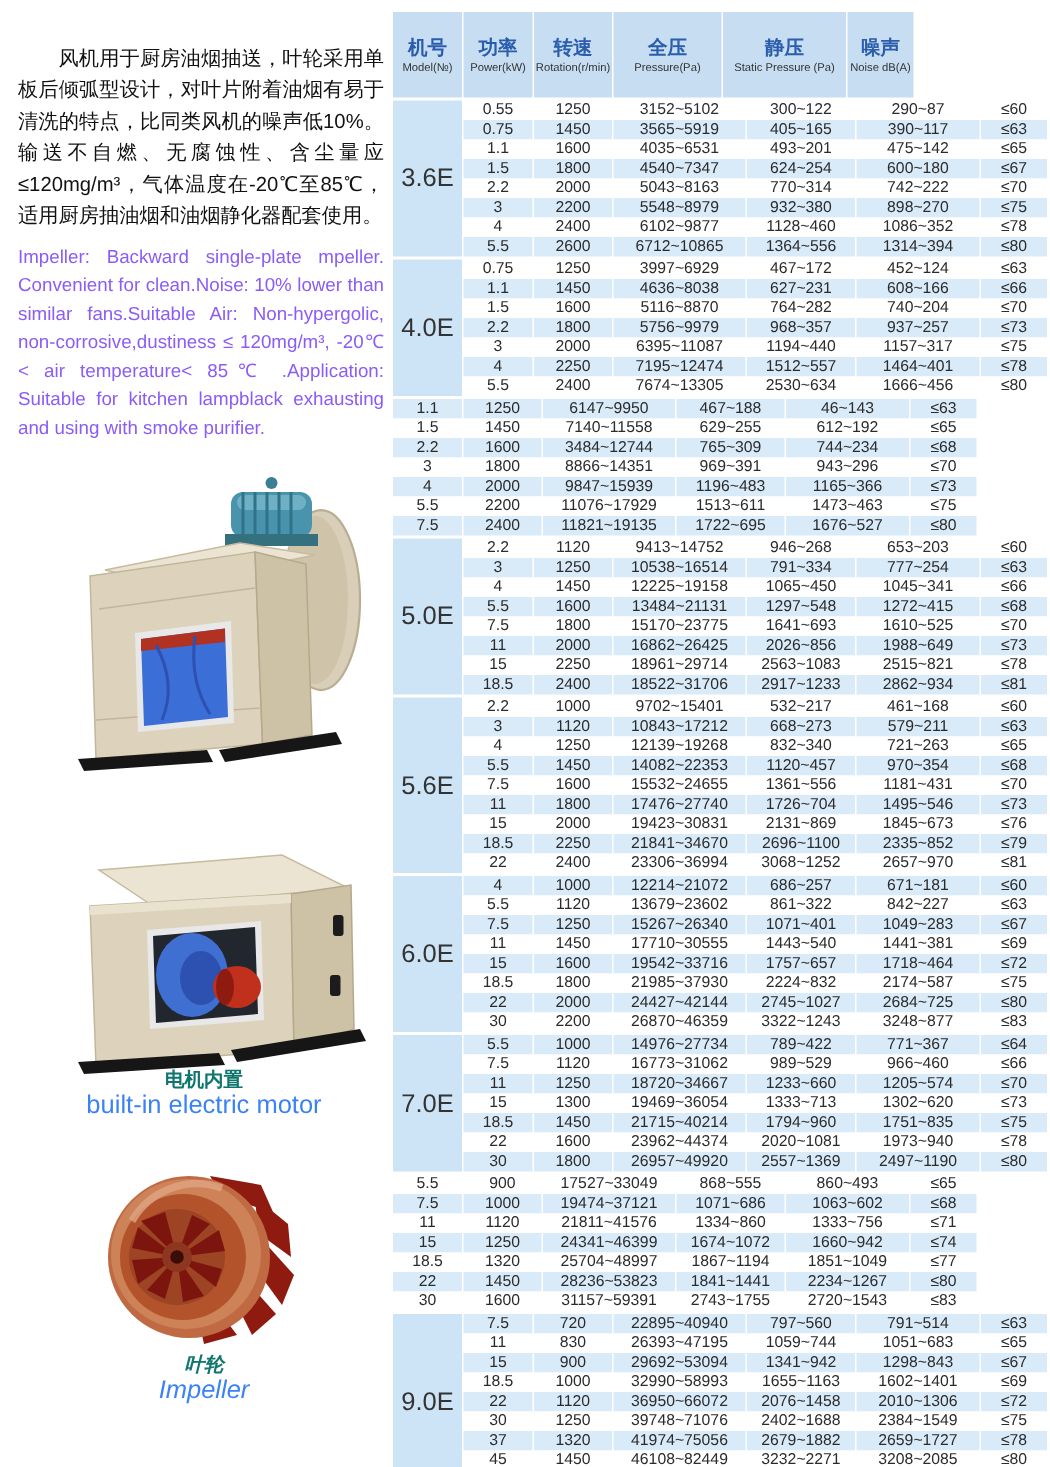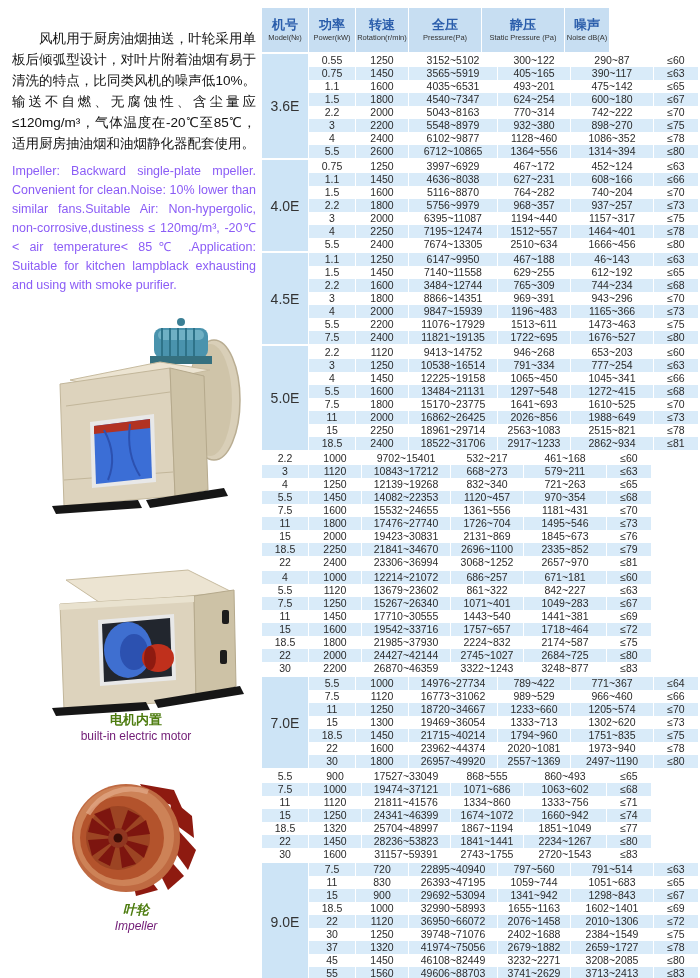--- a/index.html
+++ b/index.html
@@ -19,36 +19,36 @@
     font-size:12.5px;line-height:19px;color:#8b5cf6;
     text-align:justify;
   }
   .photo{position:absolute;}
   .photo1{left:30px;top:310px;}
   .photo2{left:24px;top:558px;}
   .photo3{left:58px;top:778px;}
   .caption{position:absolute;width:248px;text-align:center;left:0;}
   .cap-motor{top:712px;}
   .cap-impeller{top:902px;font-style:italic;}
-  .cap-zh{font-size:13px;font-weight:700;color:#4d7c0f;line-height:16px;}
-  .cap-en{font-size:12px;color:#701a75;line-height:17px;}
+  .cap-zh{font-size:13px;font-weight:700;color:#0f766e;line-height:16px;}
+  .cap-en{font-size:17px;color:#3b82f6;line-height:17px;}
 
   
   .spec-table{position:absolute;left:262px;top:8px;width:436px;}
   .header-row{display:flex;gap:1px;margin-bottom:2px;}
   .hcell{
-    background:#c7def2;height:44px;display:flex;flex-direction:column;
+    background:#c7def2;height:57px;display:flex;flex-direction:column;
     justify-content:center;align-items:center;box-sizing:border-box;
   }
   .h-zh{font-size:13px;font-weight:700;color:#2a5dab;line-height:16px;}
   .h-en{font-size:7.5px;color:#333;line-height:10px;white-space:nowrap;}
   .group{display:flex;gap:1px;margin-bottom:2px;}
   .model-cell{
     background:#cde4f6;display:flex;align-items:center;justify-content:center;
-    font-size:14px;color:#333;box-sizing:border-box;
+    font-size:17px;color:#333;box-sizing:border-box;
   }
   .rows{display:flex;flex-direction:column;flex:1;}
   .trow{display:flex;gap:1px;height:13px;}
   .tcell{
     background:#ffffff;font-size:10.5px;color:#2b2b2b;line-height:13px;
     text-align:center;box-sizing:border-box;white-space:nowrap;overflow:hidden;
   }
   .trow.alt .tcell{background:#d9ebf9;}
   .col0{width:46px;flex:none;}
   .col1{width:46px;flex:none;}
@@ -309,28 +309,27 @@
             <div class="tcell col2">2250</div>
             <div class="tcell col3">7195~12474</div>
             <div class="tcell col4">1512~557</div>
             <div class="tcell col5">1464~401</div>
             <div class="tcell col6">≤78</div>
           </div>
           <div class="trow">
             <div class="tcell col1">5.5</div>
             <div class="tcell col2">2400</div>
             <div class="tcell col3">7674~13305</div>
-            <div class="tcell col4">2510~634</div>
+            <div class="tcell col4">2530~634</div>
             <div class="tcell col5">1666~456</div>
             <div class="tcell col6">≤80</div>
           </div>
         </div>
       </div>
       <div class="group">
-        <div class="model-cell col0">4.5E</div>
         <div class="rows">
           <div class="trow alt">
             <div class="tcell col1">1.1</div>
             <div class="tcell col2">1250</div>
             <div class="tcell col3">6147~9950</div>
             <div class="tcell col4">467~188</div>
             <div class="tcell col5">46~143</div>
             <div class="tcell col6">≤63</div>
           </div>
           <div class="trow">
@@ -446,20 +445,21 @@
             <div class="tcell col1">18.5</div>
             <div class="tcell col2">2400</div>
             <div class="tcell col3">18522~31706</div>
             <div class="tcell col4">2917~1233</div>
             <div class="tcell col5">2862~934</div>
             <div class="tcell col6">≤81</div>
           </div>
         </div>
       </div>
       <div class="group">
+        <div class="model-cell col0">5.6E</div>
         <div class="rows">
           <div class="trow">
             <div class="tcell col1">2.2</div>
             <div class="tcell col2">1000</div>
             <div class="tcell col3">9702~15401</div>
             <div class="tcell col4">532~217</div>
             <div class="tcell col5">461~168</div>
             <div class="tcell col6">≤60</div>
           </div>
           <div class="trow alt">
@@ -522,20 +522,21 @@
             <div class="tcell col1">22</div>
             <div class="tcell col2">2400</div>
             <div class="tcell col3">23306~36994</div>
             <div class="tcell col4">3068~1252</div>
             <div class="tcell col5">2657~970</div>
             <div class="tcell col6">≤81</div>
           </div>
         </div>
       </div>
       <div class="group">
+        <div class="model-cell col0">6.0E</div>
         <div class="rows">
           <div class="trow alt">
             <div class="tcell col1">4</div>
             <div class="tcell col2">1000</div>
             <div class="tcell col3">12214~21072</div>
             <div class="tcell col4">686~257</div>
             <div class="tcell col5">671~181</div>
             <div class="tcell col6">≤60</div>
           </div>
           <div class="trow">

